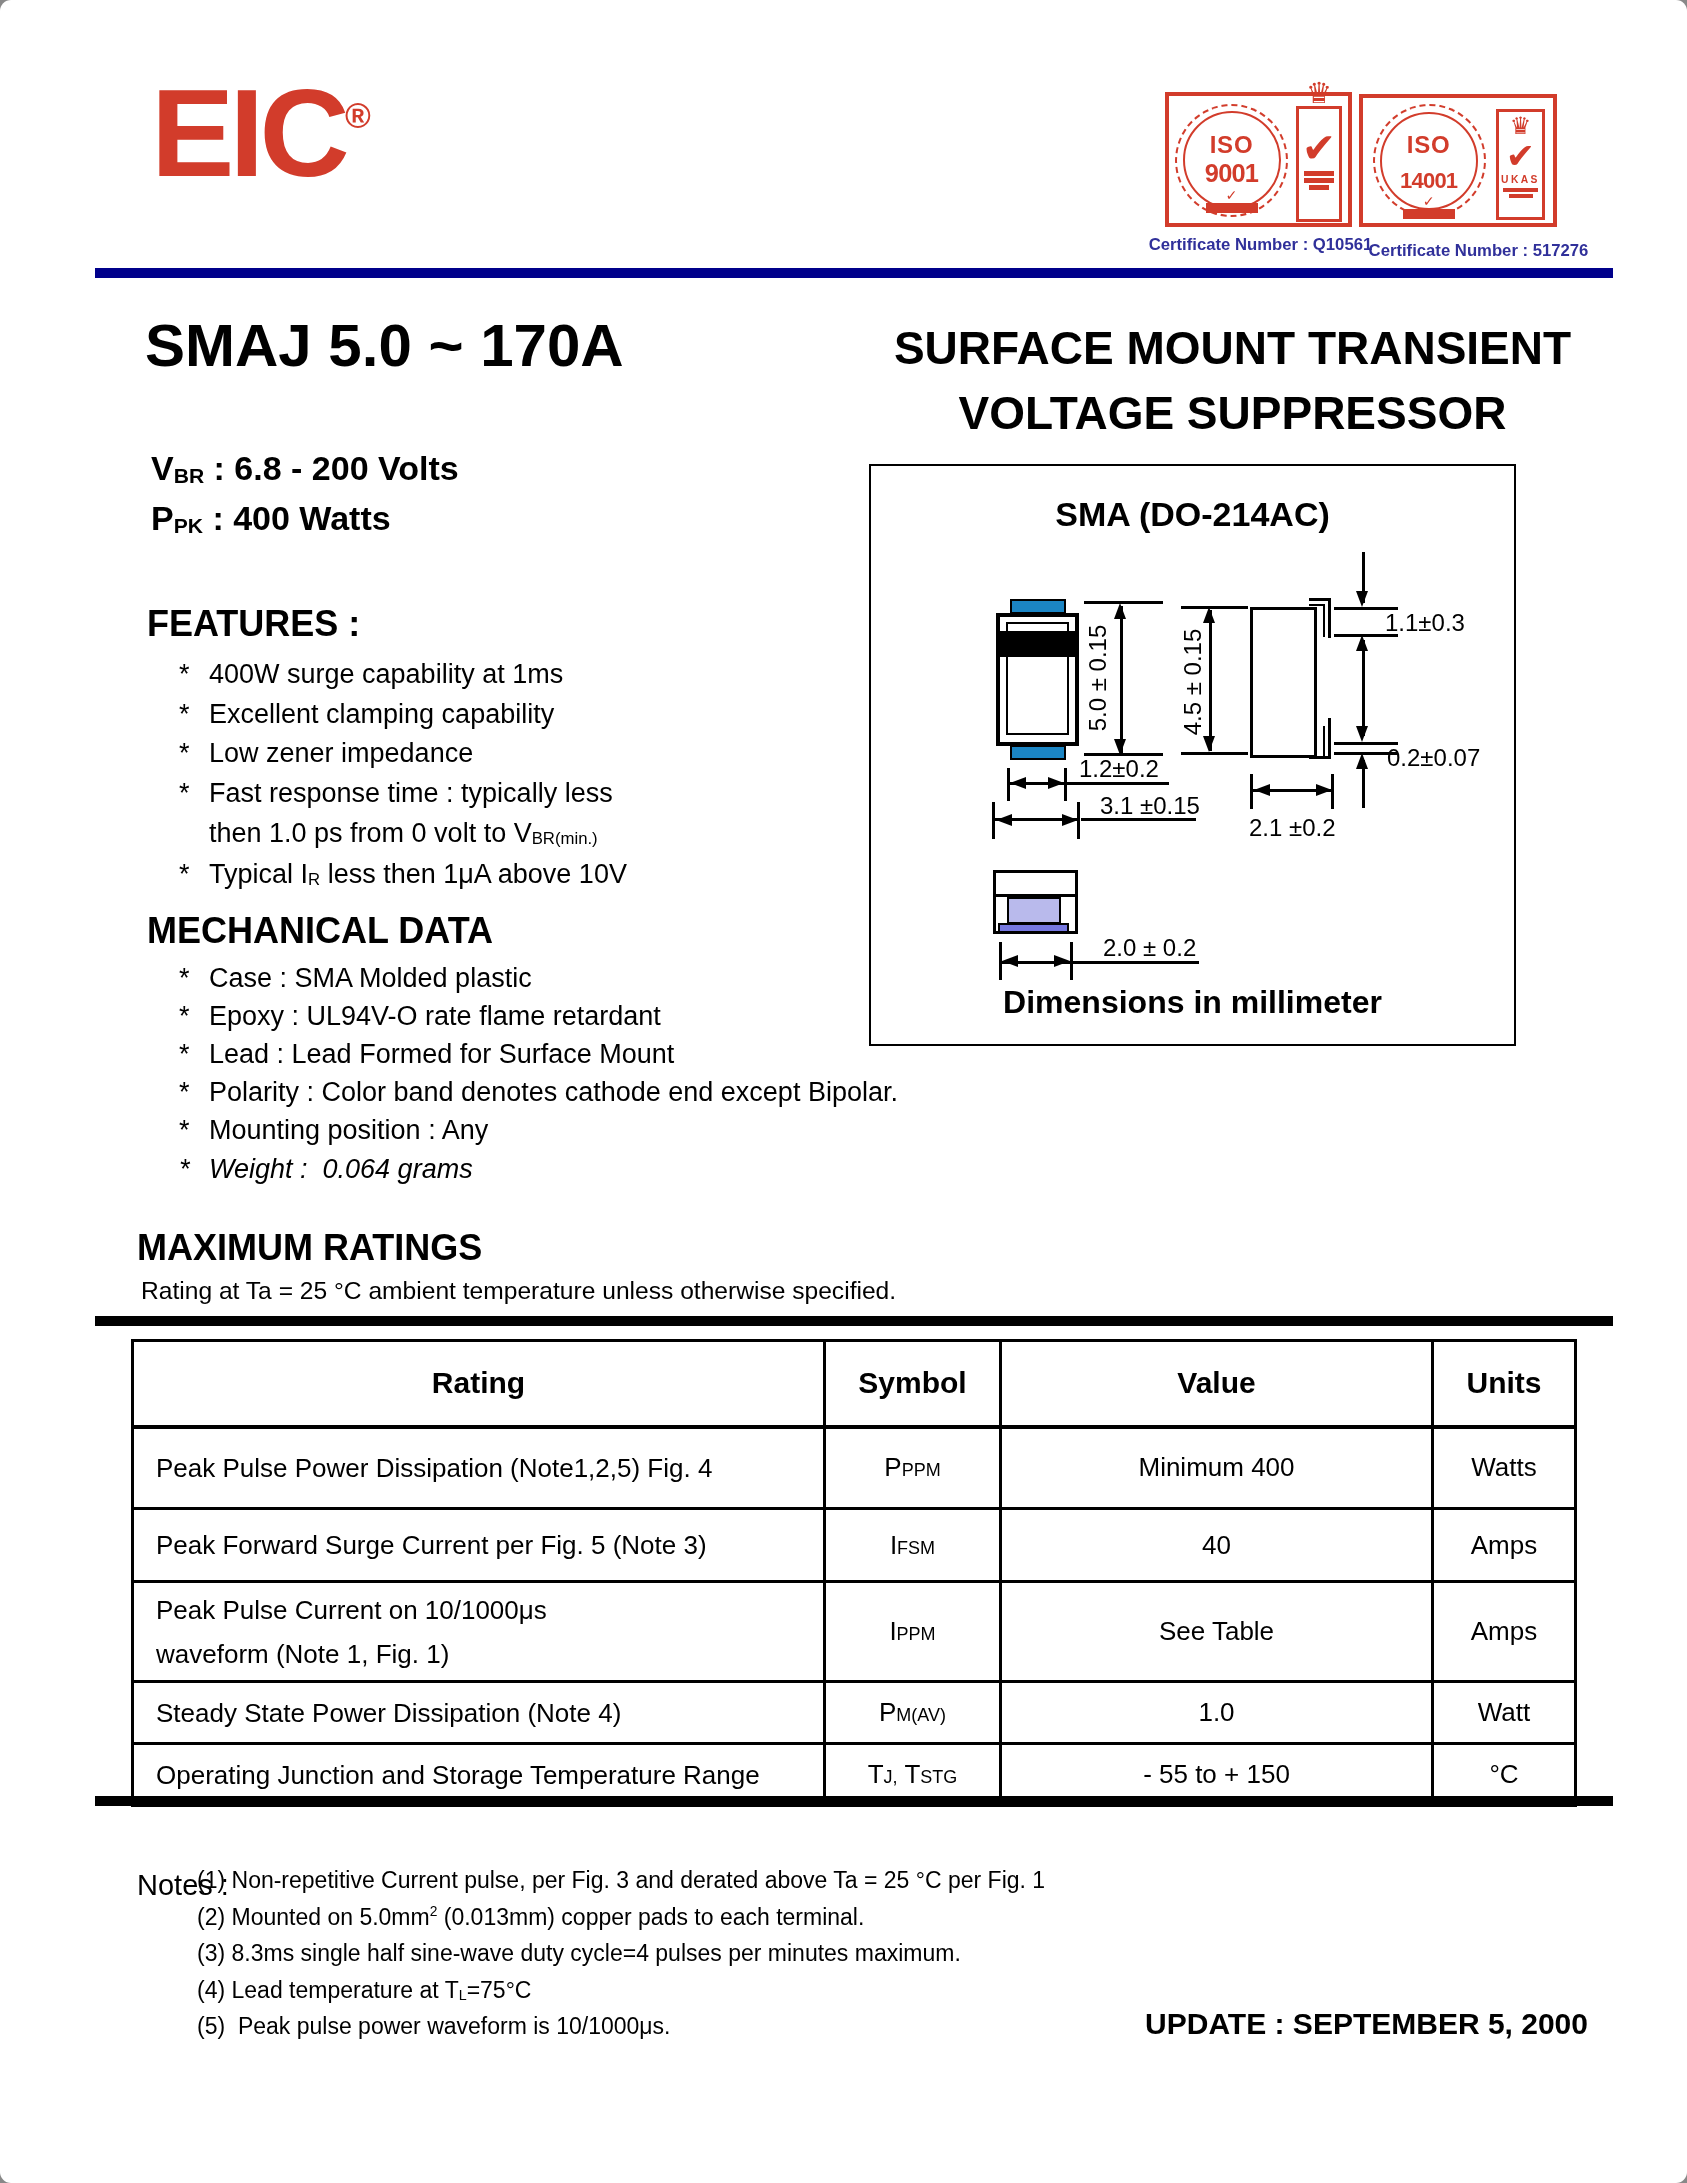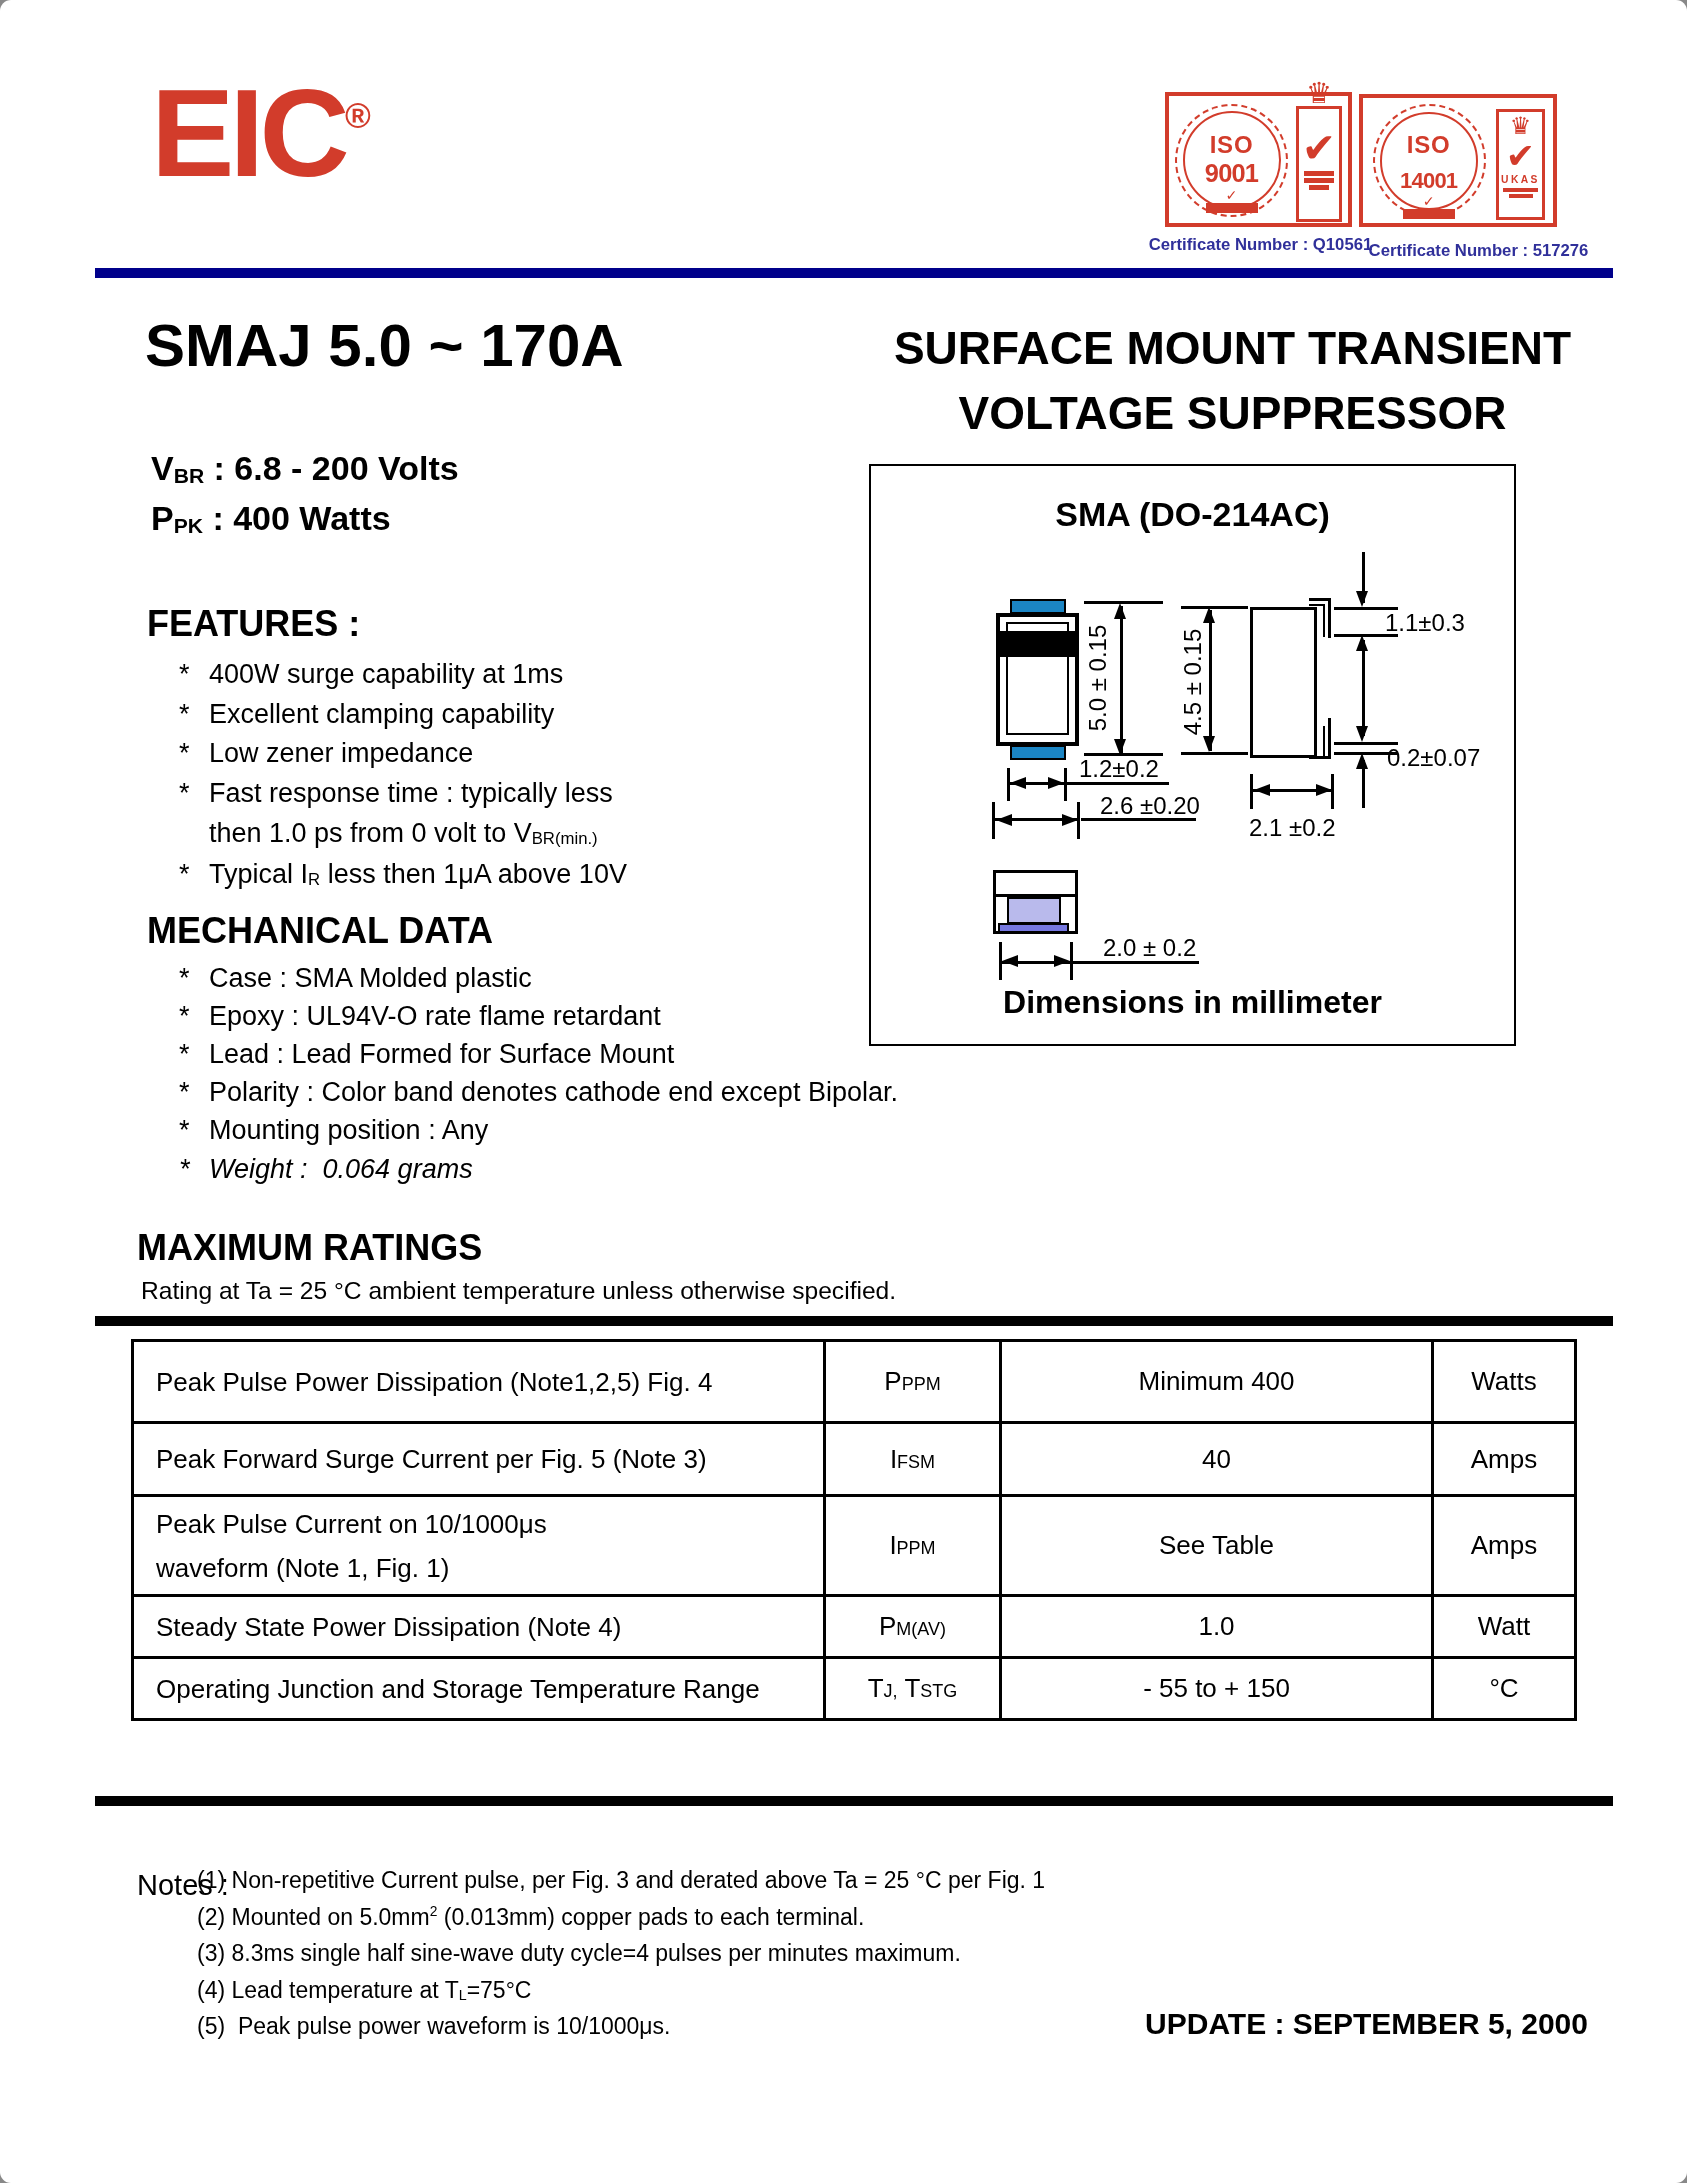--- a/index.html
+++ b/index.html
@@ -191,21 +191,21 @@
     <div class="abs ah ah-right" style="left:177px;top:311px;"></div>
     <div class="abs hline" style="left:195px;top:316px;width:103px;"></div>
     <div class="abs dlabel" style="left:208px;top:289px;" data-bind="package.dims.tab_width">1.2±0.2</div>
 
     <div class="abs vline" style="left:121px;top:336px;height:37px;"></div>
     <div class="abs vline" style="left:206px;top:336px;height:37px;"></div>
     <div class="abs hline" style="left:123px;top:352px;width:85px;"></div>
     <div class="abs ah ah-left" style="left:125px;top:348px;"></div>
     <div class="abs ah ah-right" style="left:191px;top:348px;"></div>
     <div class="abs hline" style="left:210px;top:352px;width:115px;"></div>
-    <div class="abs dlabel" style="left:229px;top:326px;" data-bind="package.dims.body_width">2.6 ±0.20</div>
+    <div class="abs dlabel" style="left:229px;top:326px;" data-bind="package.dims.body_width">3.1 ±0.15</div>
 
     <div class="abs" style="left:379px;top:141px;width:67px;height:151px;border:3.2px solid #000;background:#fff;"></div>
     <div class="abs" style="left:438px;top:132px;width:22px;height:40px;border-top:3.2px solid #000;border-right:3.2px solid #000;"></div>
     <div class="abs" style="left:438px;top:138px;width:16px;height:33px;border-top:2.4px solid #000;border-right:2.4px solid #000;"></div>
     <div class="abs" style="left:438px;top:252px;width:22px;height:41px;border-bottom:3.2px solid #000;border-right:3.2px solid #000;"></div>
     <div class="abs" style="left:438px;top:260px;width:16px;height:33px;border-bottom:2.4px solid #000;border-right:2.4px solid #000;"></div>
 
     <div class="abs hline" style="left:310px;top:140px;width:67px;"></div>
     <div class="abs hline" style="left:310px;top:286px;width:67px;"></div>
     <div class="abs vline" style="left:338px;top:144px;height:141px;"></div>
@@ -258,20 +258,26 @@
   <div class="abs rule-heavy" style="top:1316px;"></div>
 
   <table class="ratings-table">
     <colgroup>
         <col style="width:692px;">
         <col style="width:176px;">
         <col style="width:432px;">
         <col style="width:143px;">
       </colgroup>
     <tbody>
+        <tr class="h-row">
+      <th data-bind="maximum_ratings.table.headers.0">Rating</th>
+      <th data-bind="maximum_ratings.table.headers.1">Symbol</th>
+      <th data-bind="maximum_ratings.table.headers.2">Value</th>
+      <th data-bind="maximum_ratings.table.headers.3">Units</th>
+    </tr>
     <tr class="r-1">
       <td class="rt" data-bind="maximum_ratings.table.rows.0.rating">Peak Pulse Power Dissipation (Note1,2,5) Fig. 4</td>
       <td class="ct"><span data-bind="maximum_ratings.table.rows.0.symbol_main">P</span><span class="ssub" data-bind="maximum_ratings.table.rows.0.symbol_sub">PPM</span></td>
       <td class="ct" data-bind="maximum_ratings.table.rows.0.value">Minimum 400</td>
       <td class="ct" data-bind="maximum_ratings.table.rows.0.units">Watts</td>
     </tr>
     <tr class="r-2">
       <td class="rt" data-bind="maximum_ratings.table.rows.1.rating">Peak Forward Surge Current per Fig. 5 (Note 3)</td>
       <td class="ct"><span data-bind="maximum_ratings.table.rows.1.symbol_main">I</span><span class="ssub" data-bind="maximum_ratings.table.rows.1.symbol_sub">FSM</span></td>
       <td class="ct" data-bind="maximum_ratings.table.rows.1.value">40</td>

